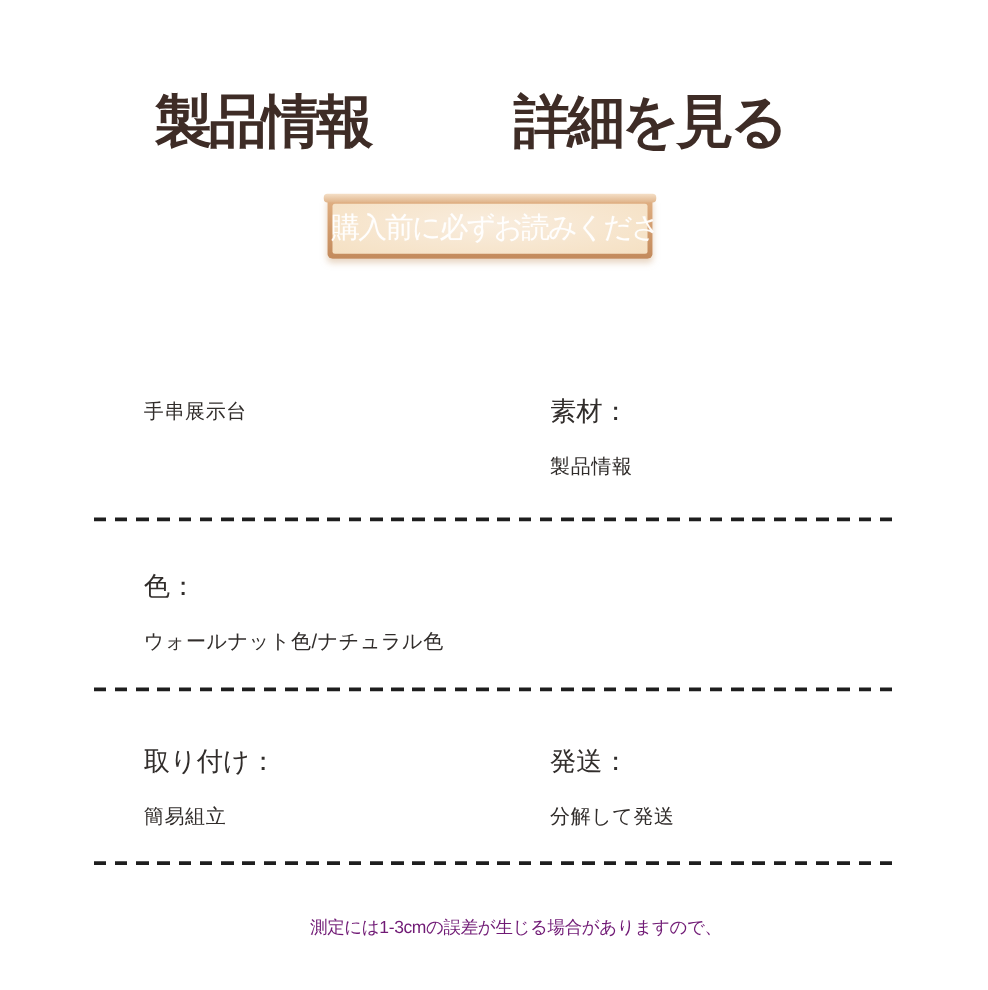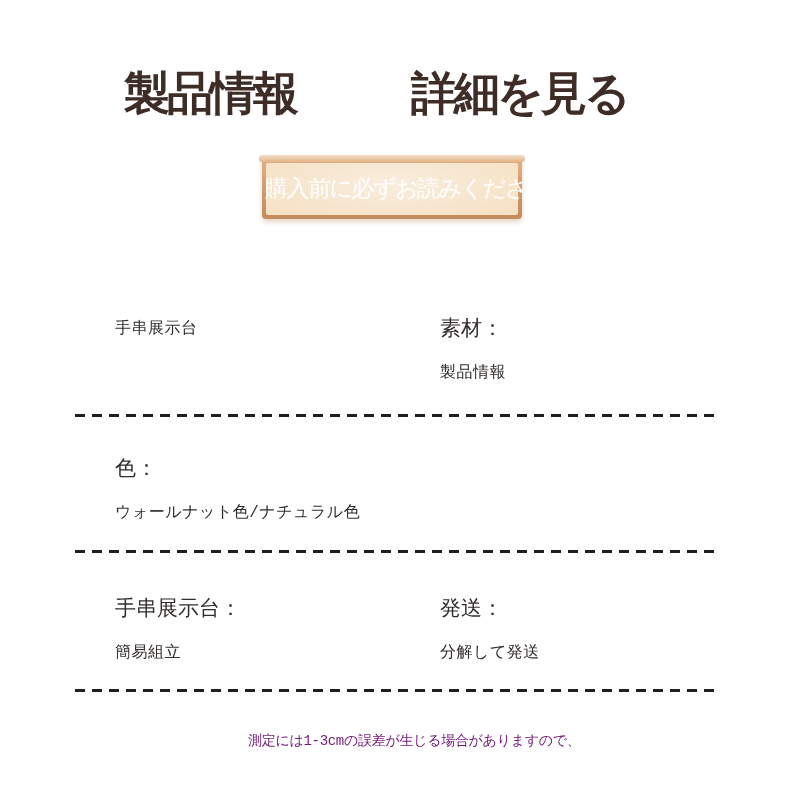--- a/index.html
+++ b/index.html
@@ -7,21 +7,20 @@
     padding: 0;
     background: #ffffff;
     font-family: "Liberation Sans", "DejaVu Sans", sans-serif;
   }
   .stage {
     position: relative;
     width: 790px;
     height: 792px;
     background: #ffffff;
     overflow: hidden;
-    font-family: Liberation Mono, monospace;
   }
 
   
   .heading-text {
     position: absolute;
     top: 70px;
     font-size: 46px;
     font-weight: 700;
     letter-spacing: -3px;
     color: #3e2c26;
@@ -30,21 +29,21 @@
   }
   .heading-left  { left: 124px; }
   .heading-right { left: 411px; }
 
   
   .banner {
     position: absolute;
     left: 262px;
     top: 157px;
     width: 260px;
-    height: 62px;
+    height: 50px;
   }
   .banner-frame {
     position: absolute;
     inset: 0;
     border-radius: 4px;
     background: linear-gradient(180deg, #e2b285 0%, #d09a6c 55%, #c38a5c 100%);
     box-shadow: 0 3px 5px rgba(214, 180, 146, 0.55);
   }
   .banner-top-edge {
     position: absolute;
@@ -154,21 +153,21 @@
       <div class="detail-label">色：</div>
       <div class="detail-value">ウォールナット色/ナチュラル色</div>
     </div>
     <div class="cell cell-right">
     </div>
   </div>
   <div class="divider divider-2"></div>
 
   <div class="detail-row row-3">
     <div class="cell cell-left">
-      <div class="detail-label">手串展示台：</div>
+      <div class="detail-label">取り付け：</div>
       <div class="detail-value">簡易組立</div>
     </div>
     <div class="cell cell-right">
       <div class="detail-label">発送：</div>
       <div class="detail-value">分解して発送</div>
     </div>
   </div>
   <div class="divider divider-3"></div>
 
   <div class="footer-note">

